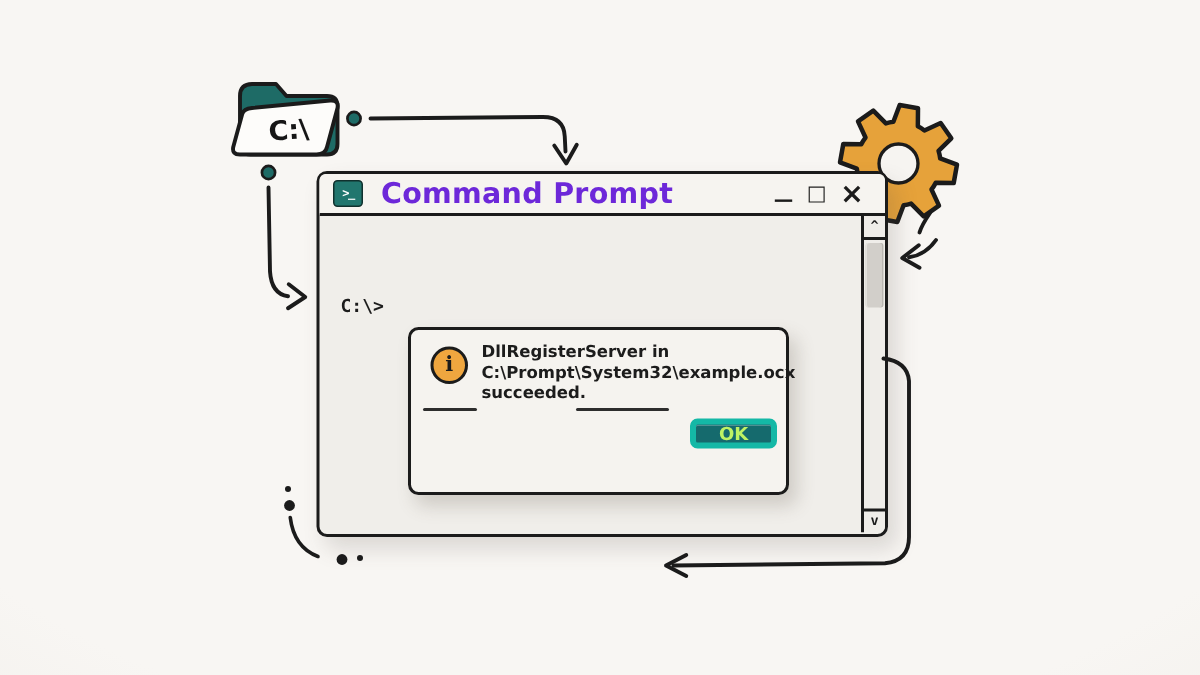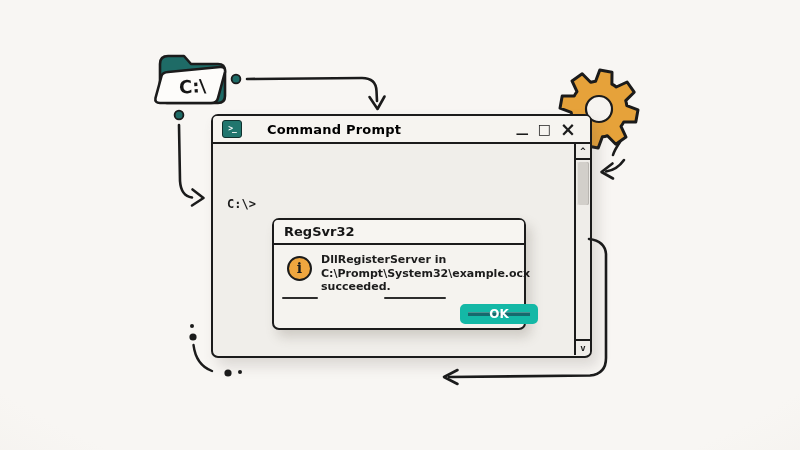--- a/index.html
+++ b/index.html
@@ -16,21 +16,21 @@
   
   .cmd-window{position:absolute;left:211px;top:114px;width:381px;height:244px;z-index:3;
     background:#f0eeea;border:2.5px solid #1b1b1b;border-radius:7px;box-sizing:border-box;
     box-shadow:6px 8px 14px rgba(90,80,70,.18);}
   .titlebar{height:28px;background:#f6f4f0;border-bottom:2.5px solid #1b1b1b;
     border-radius:4px 4px 0 0;display:flex;align-items:center;padding:0 0 0 9px;box-sizing:border-box;}
   .title-icon{width:18px;height:16px;background:#21766e;border:1.6px solid #10302d;border-radius:3px;
     display:flex;align-items:center;justify-content:center;flex:0 0 auto;}
   .title-icon span{font-family:"DejaVu Sans Mono",monospace;font-weight:bold;font-size:8px;
     color:#fff;letter-spacing:-1px;line-height:1;}
-  .title-text{margin-left:25px;font-size:13px;font-weight:bold;color:#000000;letter-spacing:.2px;}
+  .title-text{margin-left:12px;font-size:19px;font-weight:bold;color:#6d28d9;letter-spacing:.2px;}
   .controls{margin-left:auto;margin-right:14px;display:flex;align-items:center;gap:9px;}
   .ctl{font-weight:bold;color:#1b1b1b;line-height:1;cursor:default;}
   .ctl-min{font-size:13px;position:relative;top:4px;}
   .ctl-max{font-size:14px;position:relative;top:0px;}
   .ctl-close{font-size:19px;}
 
   .cmd-body{position:relative;height:211px;}
   .console-line{position:absolute;left:14px;font-family:"DejaVu Sans Mono",monospace;
     font-weight:bold;font-size:12px;color:#1c1c1c;white-space:pre;}
   .line1{top:17px;}
@@ -57,22 +57,22 @@
   .info-icon{position:absolute;left:13px;top:11px;width:25px;height:25px;border-radius:50%;
     background:#efa63f;border:2.5px solid #1b1b1b;box-sizing:border-box;
     display:flex;align-items:center;justify-content:center;}
   .info-icon span{font-family:"DejaVu Serif",serif;font-weight:bold;font-size:14px;color:#1b1b1b;
     line-height:1;position:relative;top:-1px;}
   .dlg-msg{position:absolute;left:47px;top:8px;font-size:11px;font-weight:600;color:#1c1c1c;
     line-height:13.5px;}
   .dash{position:absolute;height:2px;background:#2d2d2d;border-radius:2px;top:52px;}
   .dash-left{left:8px;width:36px;}
   .dash-right{left:110px;width:62px;}
-  .ok-btn{position:absolute;left:186px;top:59px;width:78px;height:20px;background:#156a6d;
-    border:8px solid #14b8a6;border-radius:5px;color:#ffffff;font-size:12px;font-weight:bold;
+  .ok-btn{position:absolute;left:186px;top:59px;width:58px;height:20px;background:#156a6d;
+    border:4px solid #14b8a6;border-radius:5px;color:#bef264;font-size:12px;font-weight:bold;
     display:flex;align-items:center;justify-content:center;box-sizing:border-box;cursor:pointer;
     box-shadow:inset 0 1px 0 rgba(255,255,255,.25);}
 
   .folder-label{font-family:"DejaVu Sans",sans-serif;font-weight:bold;}
 </style>
 </head>
 <body>
 
 <div class="scene">
 
@@ -109,21 +109,20 @@
         <div class="sb-btn sb-up">^</div>
         <div class="sb-track">
           <div class="sb-thumb"></div>
         </div>
         <div class="sb-btn sb-down">v</div>
       </div>
     </div>
   </div>
 
   <div class="dialog">
-    <div class="dlg-title">RegSvr32</div>
     <div class="dlg-content">
       <div class="info-icon">
         <span>i</span>
       </div>
       <div class="dlg-msg">
         <div>DllRegisterServer in</div>
         <div>C:\Prompt\System32\example.ocx</div>
         <div>succeeded.</div>
       </div>
       <div class="dash dash-left"></div>

